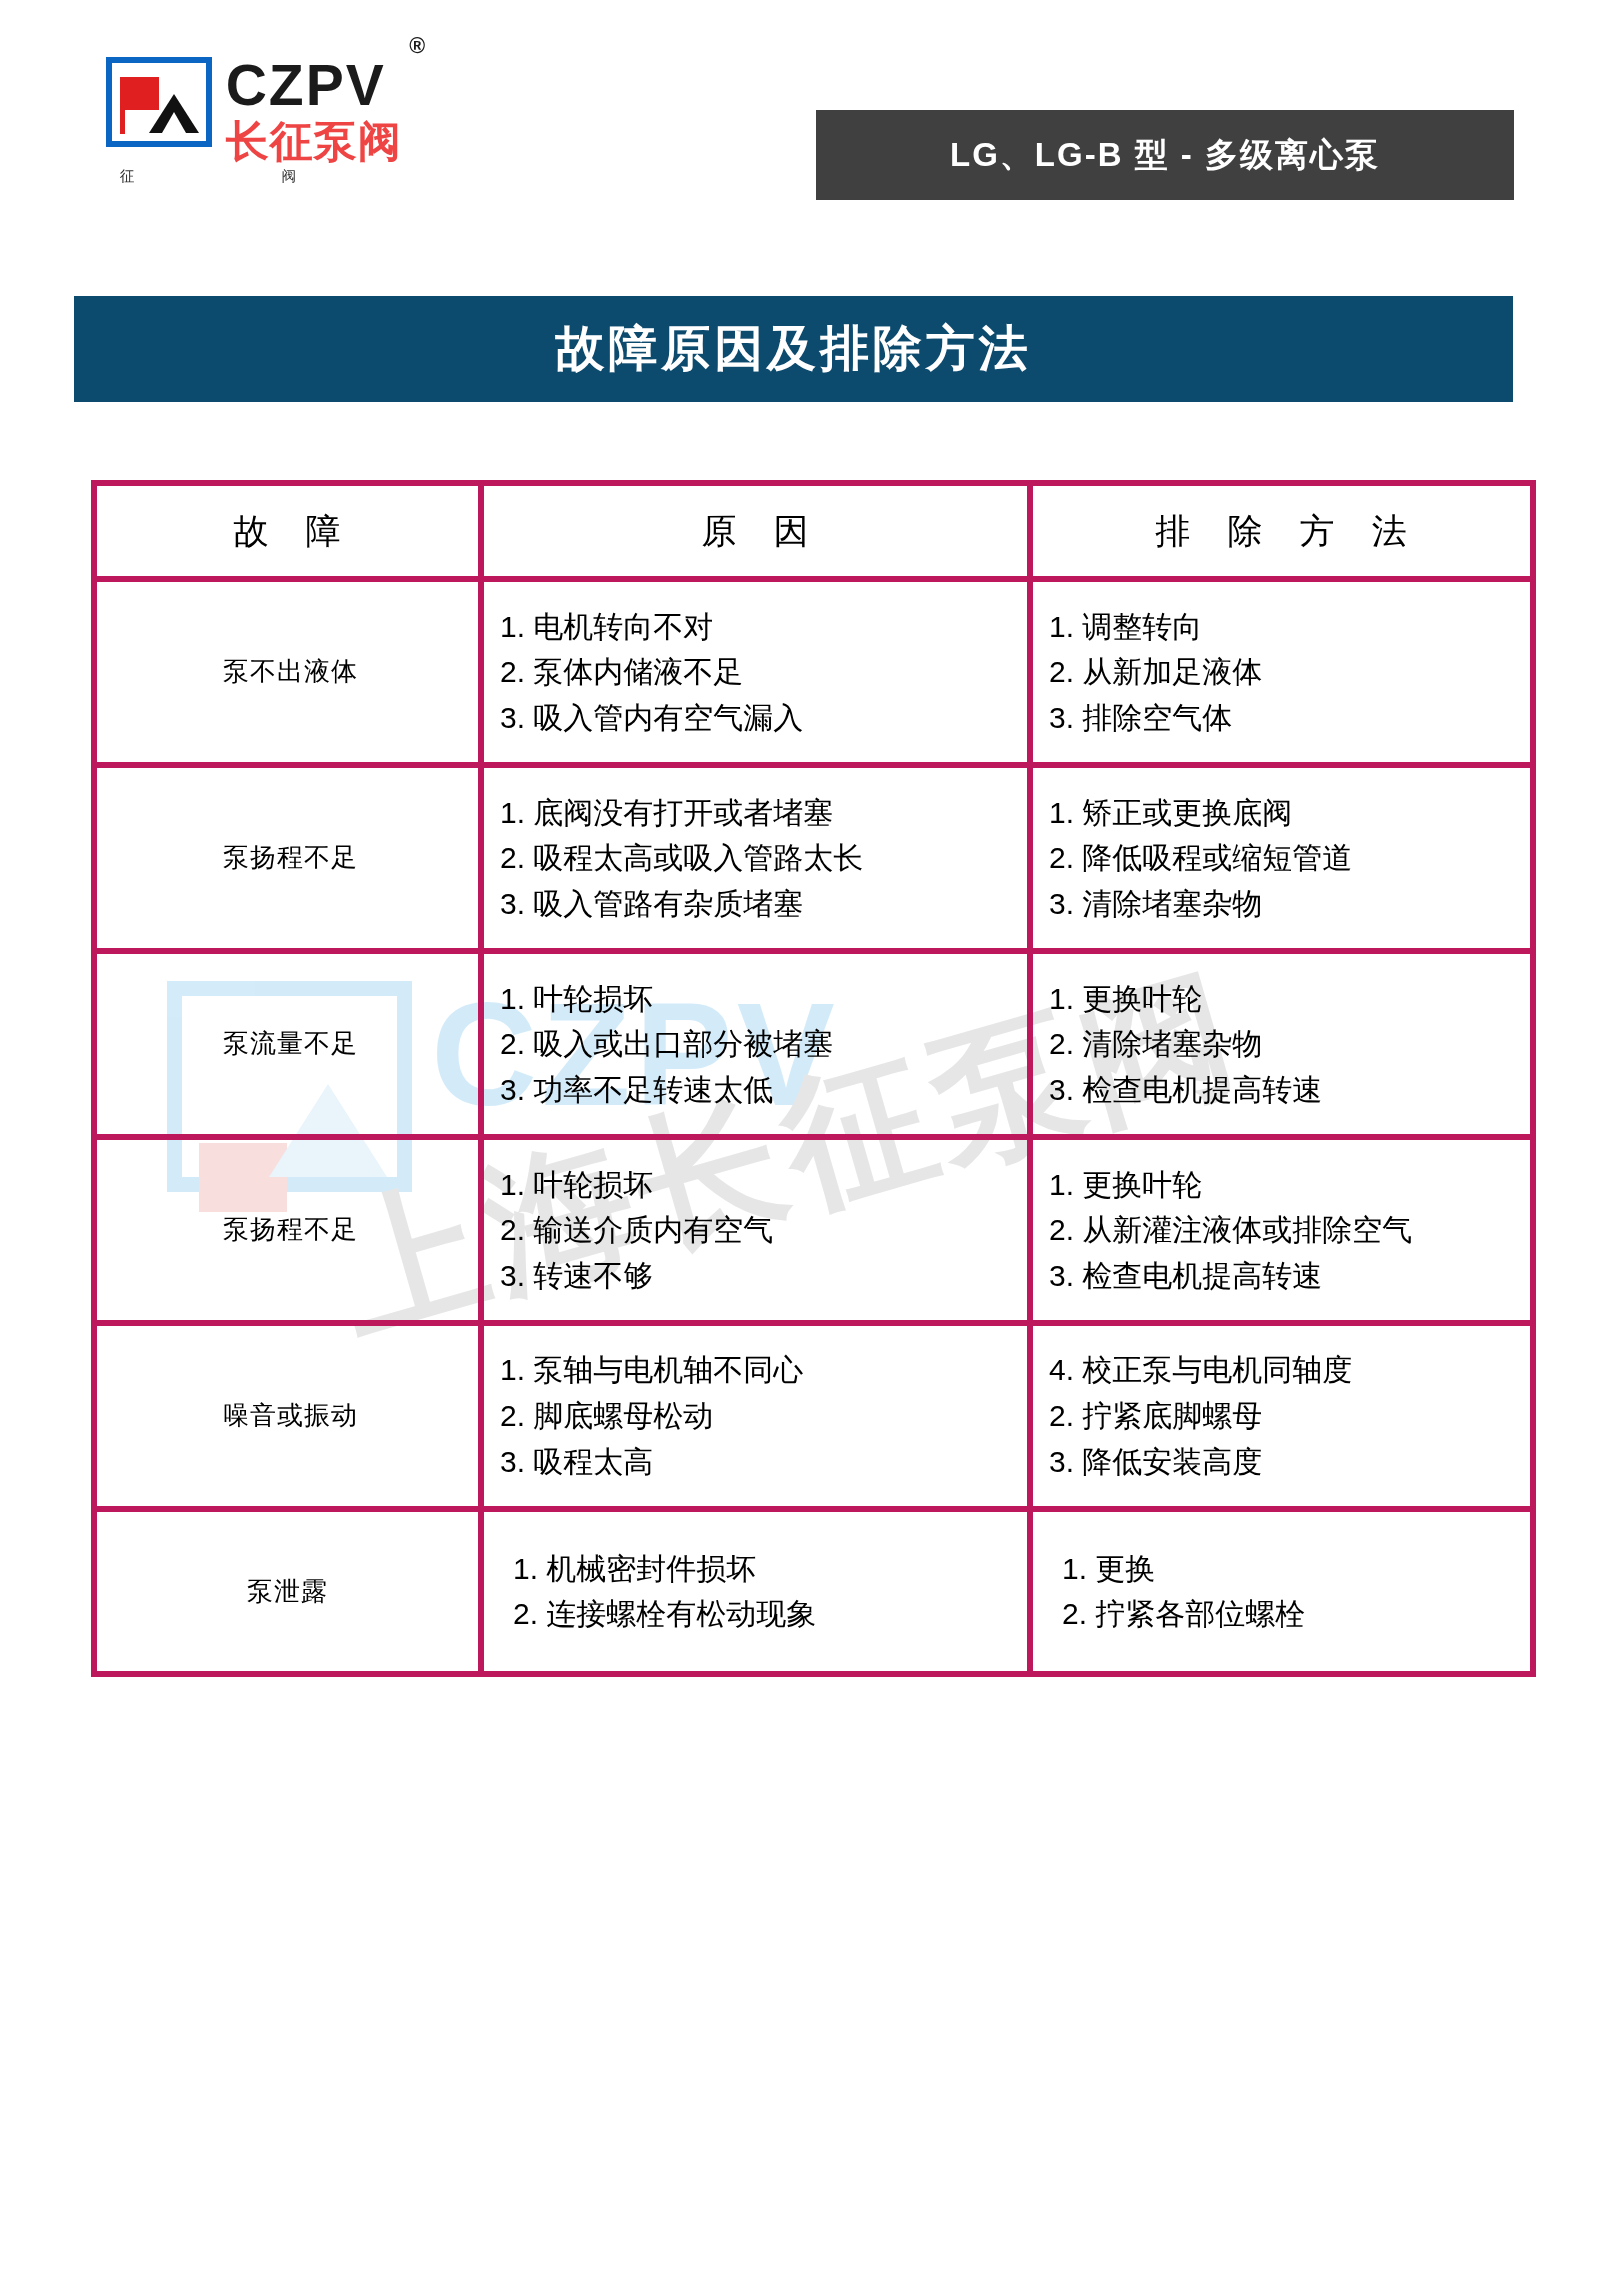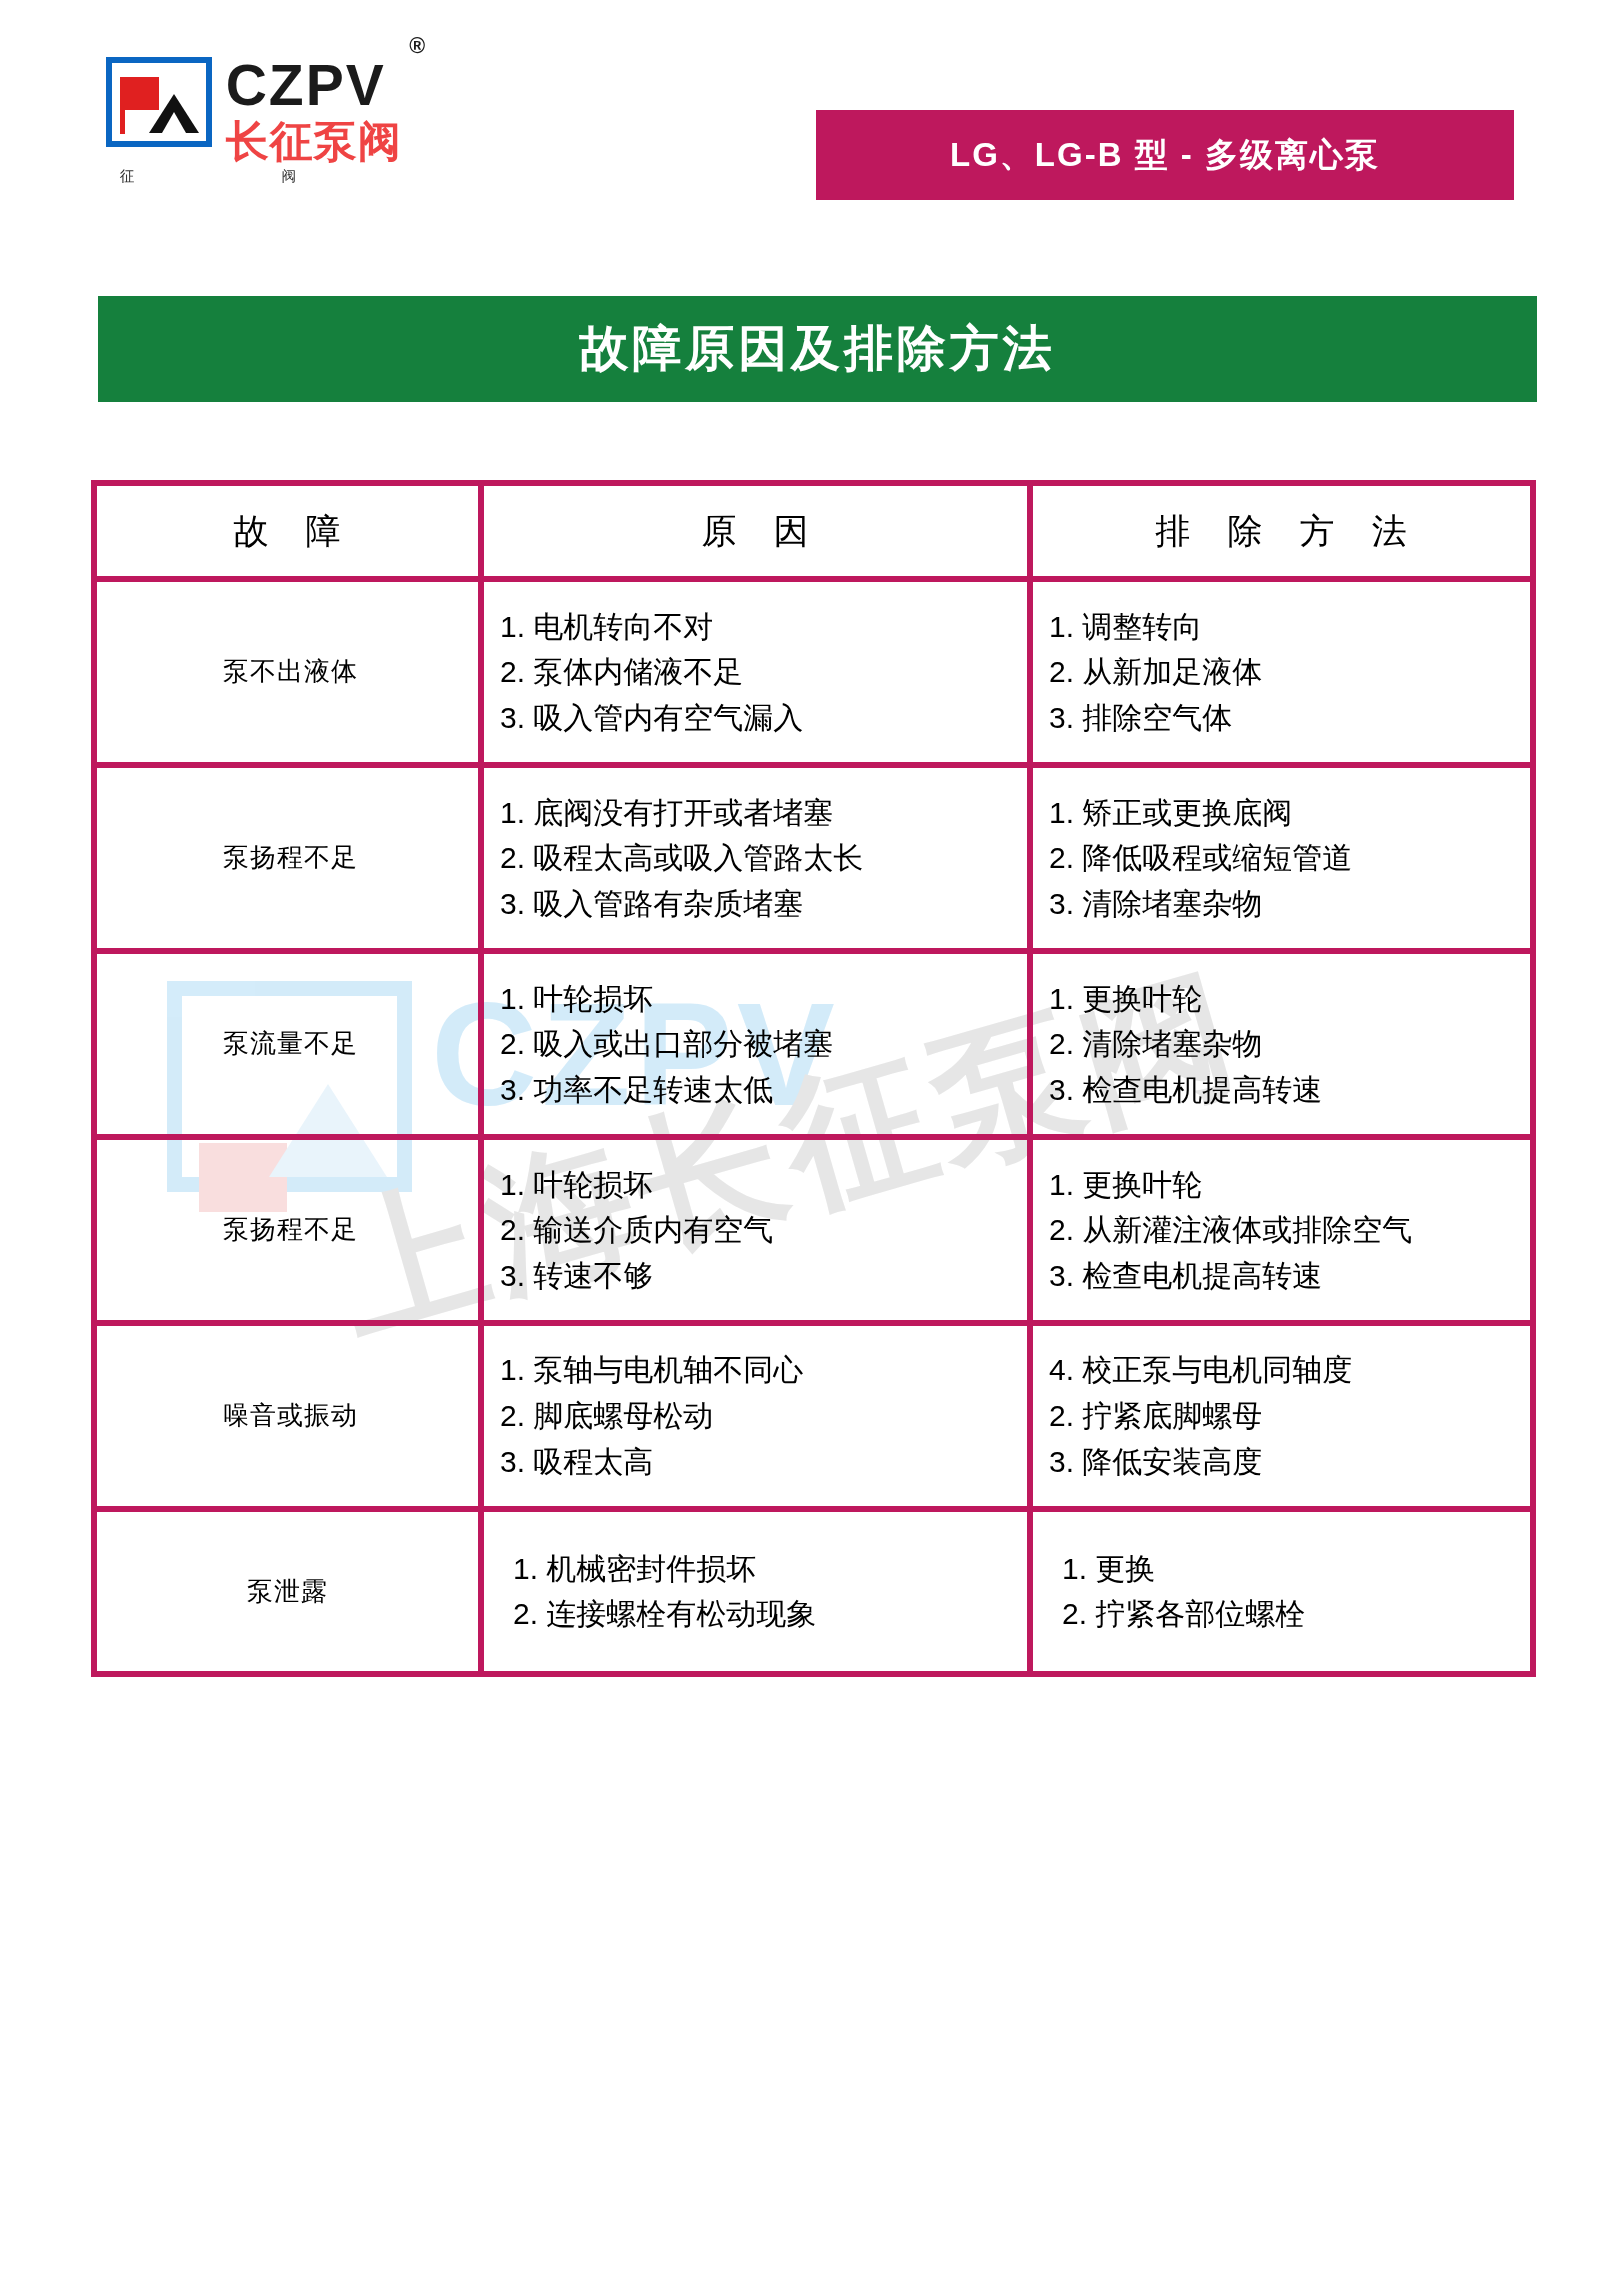--- a/index.html
+++ b/index.html
@@ -114,40 +114,40 @@
     color: #333;
     padding-left: 13.7px;
   }
 
   .title-banner {
     position: absolute;
     left: 816px;
     top: 110px;
     width: 698px;
     height: 90px;
-    background: #be185d;
+    background: #404040;
     display: flex;
     align-items: center;
     justify-content: center;
   }
   .title-banner span {
     color: #ffffff;
     font-size: 33px;
     font-weight: bold;
     letter-spacing: 2px;
   }
 
   
   .section-bar {
     position: absolute;
-    left: 98px;
+    left: 74px;
     top: 296px;
     width: 1439px;
     height: 106px;
-    background: #15803d;
+    background: #0c4a6e;
     display: flex;
     align-items: center;
     justify-content: center;
   }
   .section-bar span {
     color: #ffffff;
     font-size: 49px;
     font-weight: bold;
     letter-spacing: 3.9px;
   }

